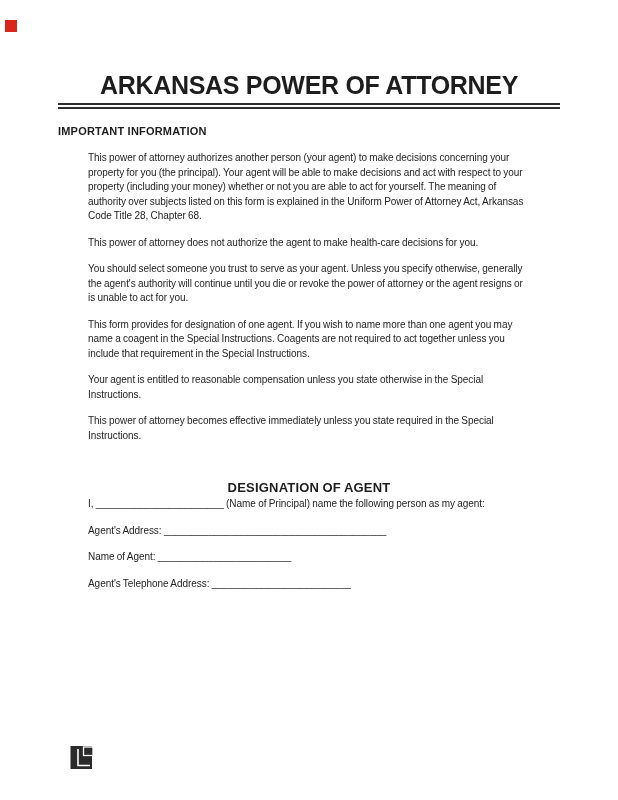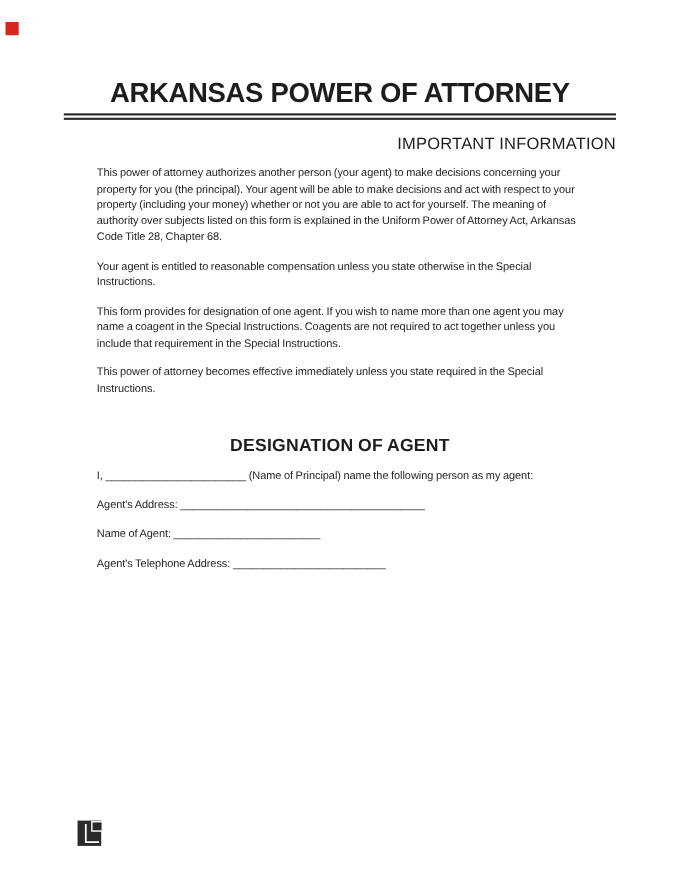--- a/index.html
+++ b/index.html
@@ -27,40 +27,40 @@
     font-size: 25px;
     line-height: 28px;
     font-weight: bold;
     letter-spacing: -0.3px;
     color: #1d1d1d;
     padding-bottom: 4px;
     border-bottom: 6px double #2d2d2d;
   }
   .info-heading {
     margin: 15px 58px 13px 58px;
-    text-align: right;
-    font-size: 15px;
+    text-align: left;
+    font-size: 11px;
     line-height: 14px;
-    font-weight: normal;
+    font-weight: bold;
     letter-spacing: 0.2px;
     color: #1d1d1d;
   }
   .content {
     padding: 0 88px;
     font-size: 10px;
     line-height: 14.5px;
     letter-spacing: -0.05px;
     word-spacing: -0.4px;
   }
   .content p { margin: 0 0 12px 0; }
   .bold-notice { font-weight: bold; letter-spacing: -0.1px; word-spacing: -0.8px; color: #1d1d1d; }
   .designation-heading {
-    margin: 38px 0 13px 0;
+    margin: 38px 0 2px 0;
     text-align: center;
-    font-size: 16px;
+    font-size: 13px;
     line-height: 14px;
     font-weight: bold;
     letter-spacing: 0.2px;
     color: #1d1d1d;
   }
   .field-line { margin: 0 0 12.5px 0; }
   .blank { letter-spacing: 0; word-spacing: 0; }
   .logo {
     position: absolute;
     left: 70px;
@@ -76,22 +76,24 @@
 
   <div class="red-marker"></div>
 
   <h1 class="doc-title">ARKANSAS POWER OF ATTORNEY</h1>
 
   <div class="info-heading">IMPORTANT INFORMATION</div>
 
   <div class="content">
 
     <p>This power of attorney authorizes another person (your agent) to make decisions concerning your property for you (the principal). Your agent will be able to make decisions and act with respect to your property (including your money) whether or not you are able to act for yourself. The meaning of authority over subjects listed on this form is explained in the Uniform Power of Attorney Act, Arkansas Code Title 28, Chapter 68.</p>
+    <p>This power of attorney does not authorize the agent to make health-care decisions for you.</p>
+    <p>You should select someone you trust to serve as your agent. Unless you specify otherwise, generally the agent's authority will continue until you die or revoke the power of attorney or the agent resigns or is unable to act for you.</p>
+    <p>This form provides for designation of one agent. If you wish to name more than one agent you may name a coagent in the Special Instructions. Coagents are not required to act together unless you include that requirement in the Special Instructions.</p>
     <p>Your agent is entitled to reasonable compensation unless you state otherwise in the Special Instructions.</p>
-    <p>This form provides for designation of one agent. If you wish to name more than one agent you may name a coagent in the Special Instructions. Coagents are not required to act together unless you include that requirement in the Special Instructions.</p>
     <p>This power of attorney becomes effective immediately unless you state required in the Special Instructions.</p>
 
 
     <div class="designation-heading">DESIGNATION OF AGENT</div>
 
     <p class="field-line">
       <span>I,</span>
       <span class="blank">_______________________</span>
       <span>(Name of Principal) name the following person as my agent:</span>
     </p>

